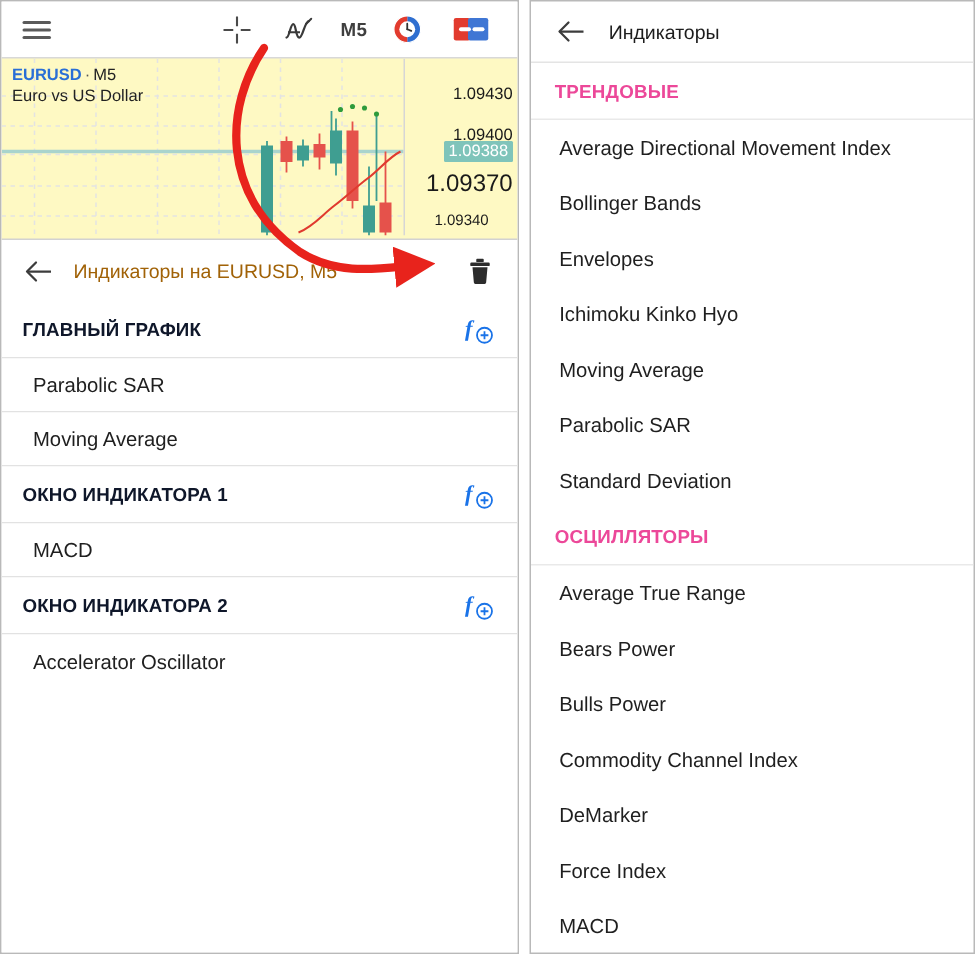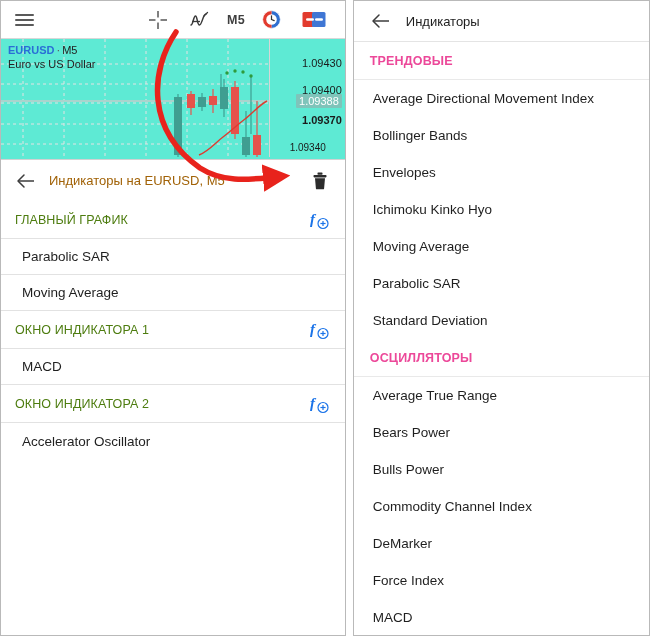--- a/index.html
+++ b/index.html
@@ -90,21 +90,21 @@
   }
   .tb-right-pad { width: 10px; }
 
   
   .chart-wrap {
     height: 120px;
     min-height: 120px;
     position: relative;
     border-top: 1px solid #d8d8d8;
     border-bottom: 1px solid #d2d2d2;
-    background: #5eead4;
+    background: #fef9c3;
     overflow: hidden;
   }
   .chart-svg { display: block; }
   .sym-label {
     position: absolute;
     left: 7px;
     top: 5px;
     line-height: 1.25;
     pointer-events: none;
   }
@@ -156,22 +156,22 @@
     display: flex;
     align-items: center;
     justify-content: space-between;
     padding: 0 12px 0 14px;
     background: #ffffff;
     border-bottom: 1px solid #e2e2e2;
     box-sizing: border-box;
   }
   .group-title {
     font-size: 12.5px;
-    font-weight: 400;
-    color: #4d7c0f;
+    font-weight: 700;
+    color: #0f172a;
     letter-spacing: 0.1px;
   }
   .fx-add {
     width: 26px;
     height: 24px;
     display: flex;
     align-items: center;
     justify-content: center;
     cursor: pointer;
   }
@@ -366,21 +366,21 @@
       <div class="sym-label">
         <div class="sym-line1">
           <span class="sym-code">EURUSD</span><span class="sym-dot">·</span><span class="sym-tf">M5</span>
         </div>
         <div class="sym-line2">Euro vs US Dollar</div>
       </div>
 
       <div style="position:absolute;right:3px;top:18px;font-size:11px;color:#1a1a1a;">1.09430</div>
       <div style="position:absolute;right:3px;top:45px;font-size:11px;color:#1a1a1a;">1.09400</div>
       <div style="position:absolute;right:3px;top:55px;font-size:11px;color:#ffffff;background:#7fc4ba;padding:1px 3px;border-radius:1px;">1.09388</div>
-      <div style="position:absolute;right:3px;top:75px;font-size:11px;color:#1a1a1a;font-weight:bold;">1.09370</div>
+      <div style="position:absolute;right:3px;top:75px;font-size:16px;color:#1a1a1a;">1.09370</div>
       <div style="position:absolute;right:19px;top:103px;font-size:10px;color:#1a1a1a;">1.09340</div>
     </div>
 
     <div class="sub-header">
       <div class="back-arrow">
         <svg width="20" height="16" viewBox="0 0 20 16">
           <line x1="2" y1="8" x2="18" y2="8" stroke="#3c3c3c" stroke-width="1.5"></line>
           <polyline points="8,2 2,8 8,14" fill="none" stroke="#3c3c3c" stroke-width="1.5" stroke-linecap="round" stroke-linejoin="round"></polyline>
         </svg>
       </div>

